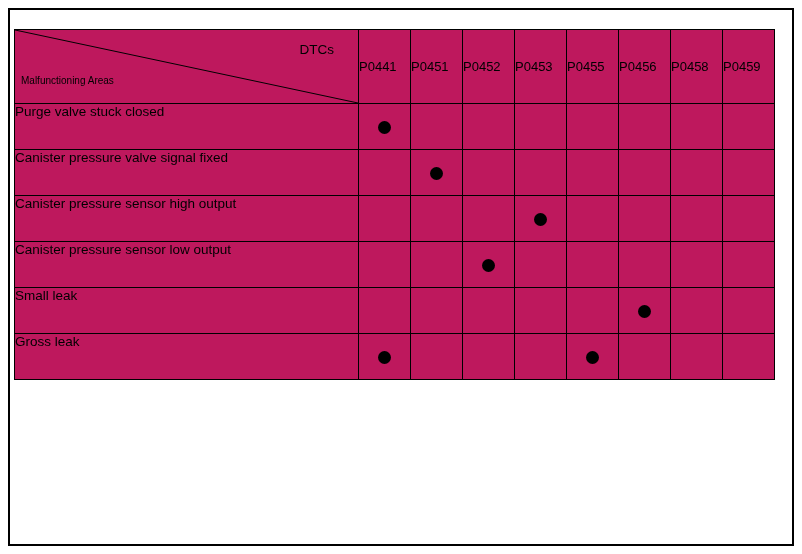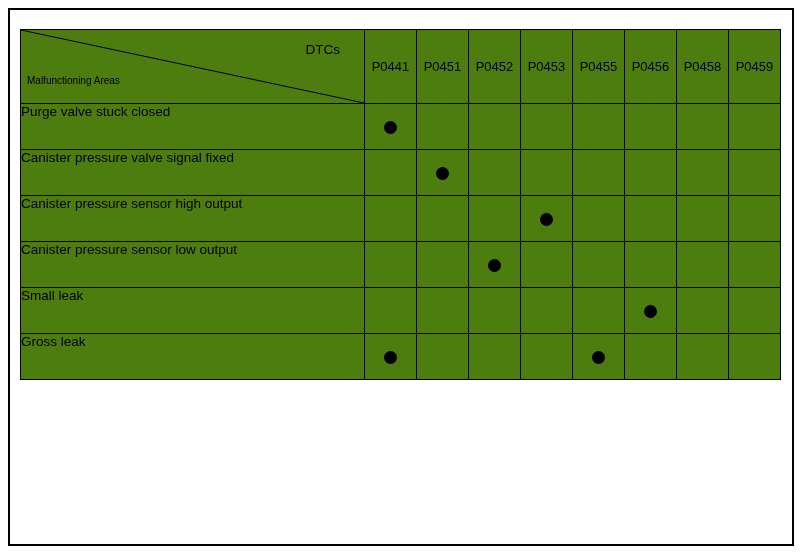--- a/index.html
+++ b/index.html
@@ -20,47 +20,47 @@
     left: 8px;
     top: 8px;
     width: 786px;
     height: 538px;
     border: 2px solid #000000;
     box-sizing: border-box;
     background: #ffffff;
   }
   table.dtc-matrix {
     position: absolute;
-    left: 10px;   
+    left: 4px;   
     top: 19px;
     border-collapse: collapse;
     table-layout: fixed;
     width: 760px;
-    background: #4d7c0f;
+    background: #be185d;
   }
   table.dtc-matrix th,
   table.dtc-matrix td {
     border: 1px solid #000000;
     padding: 0;
     box-sizing: border-box;
     font-weight: normal;
   }
   
   tr.header-row {
     height: 74px;
   }
   th.corner {
     width: 344px;
     position: relative;
     overflow: hidden;
   }
   th.code-col {
     width: 52px;
     font-size: 13px;
-    text-align: center;
+    text-align: left;
     vertical-align: middle;
     letter-spacing: 0px;
   }
   svg.diag {
     position: absolute;
     left: 0;
     top: 0;
     width: 100%;
     height: 100%;
     display: block;

